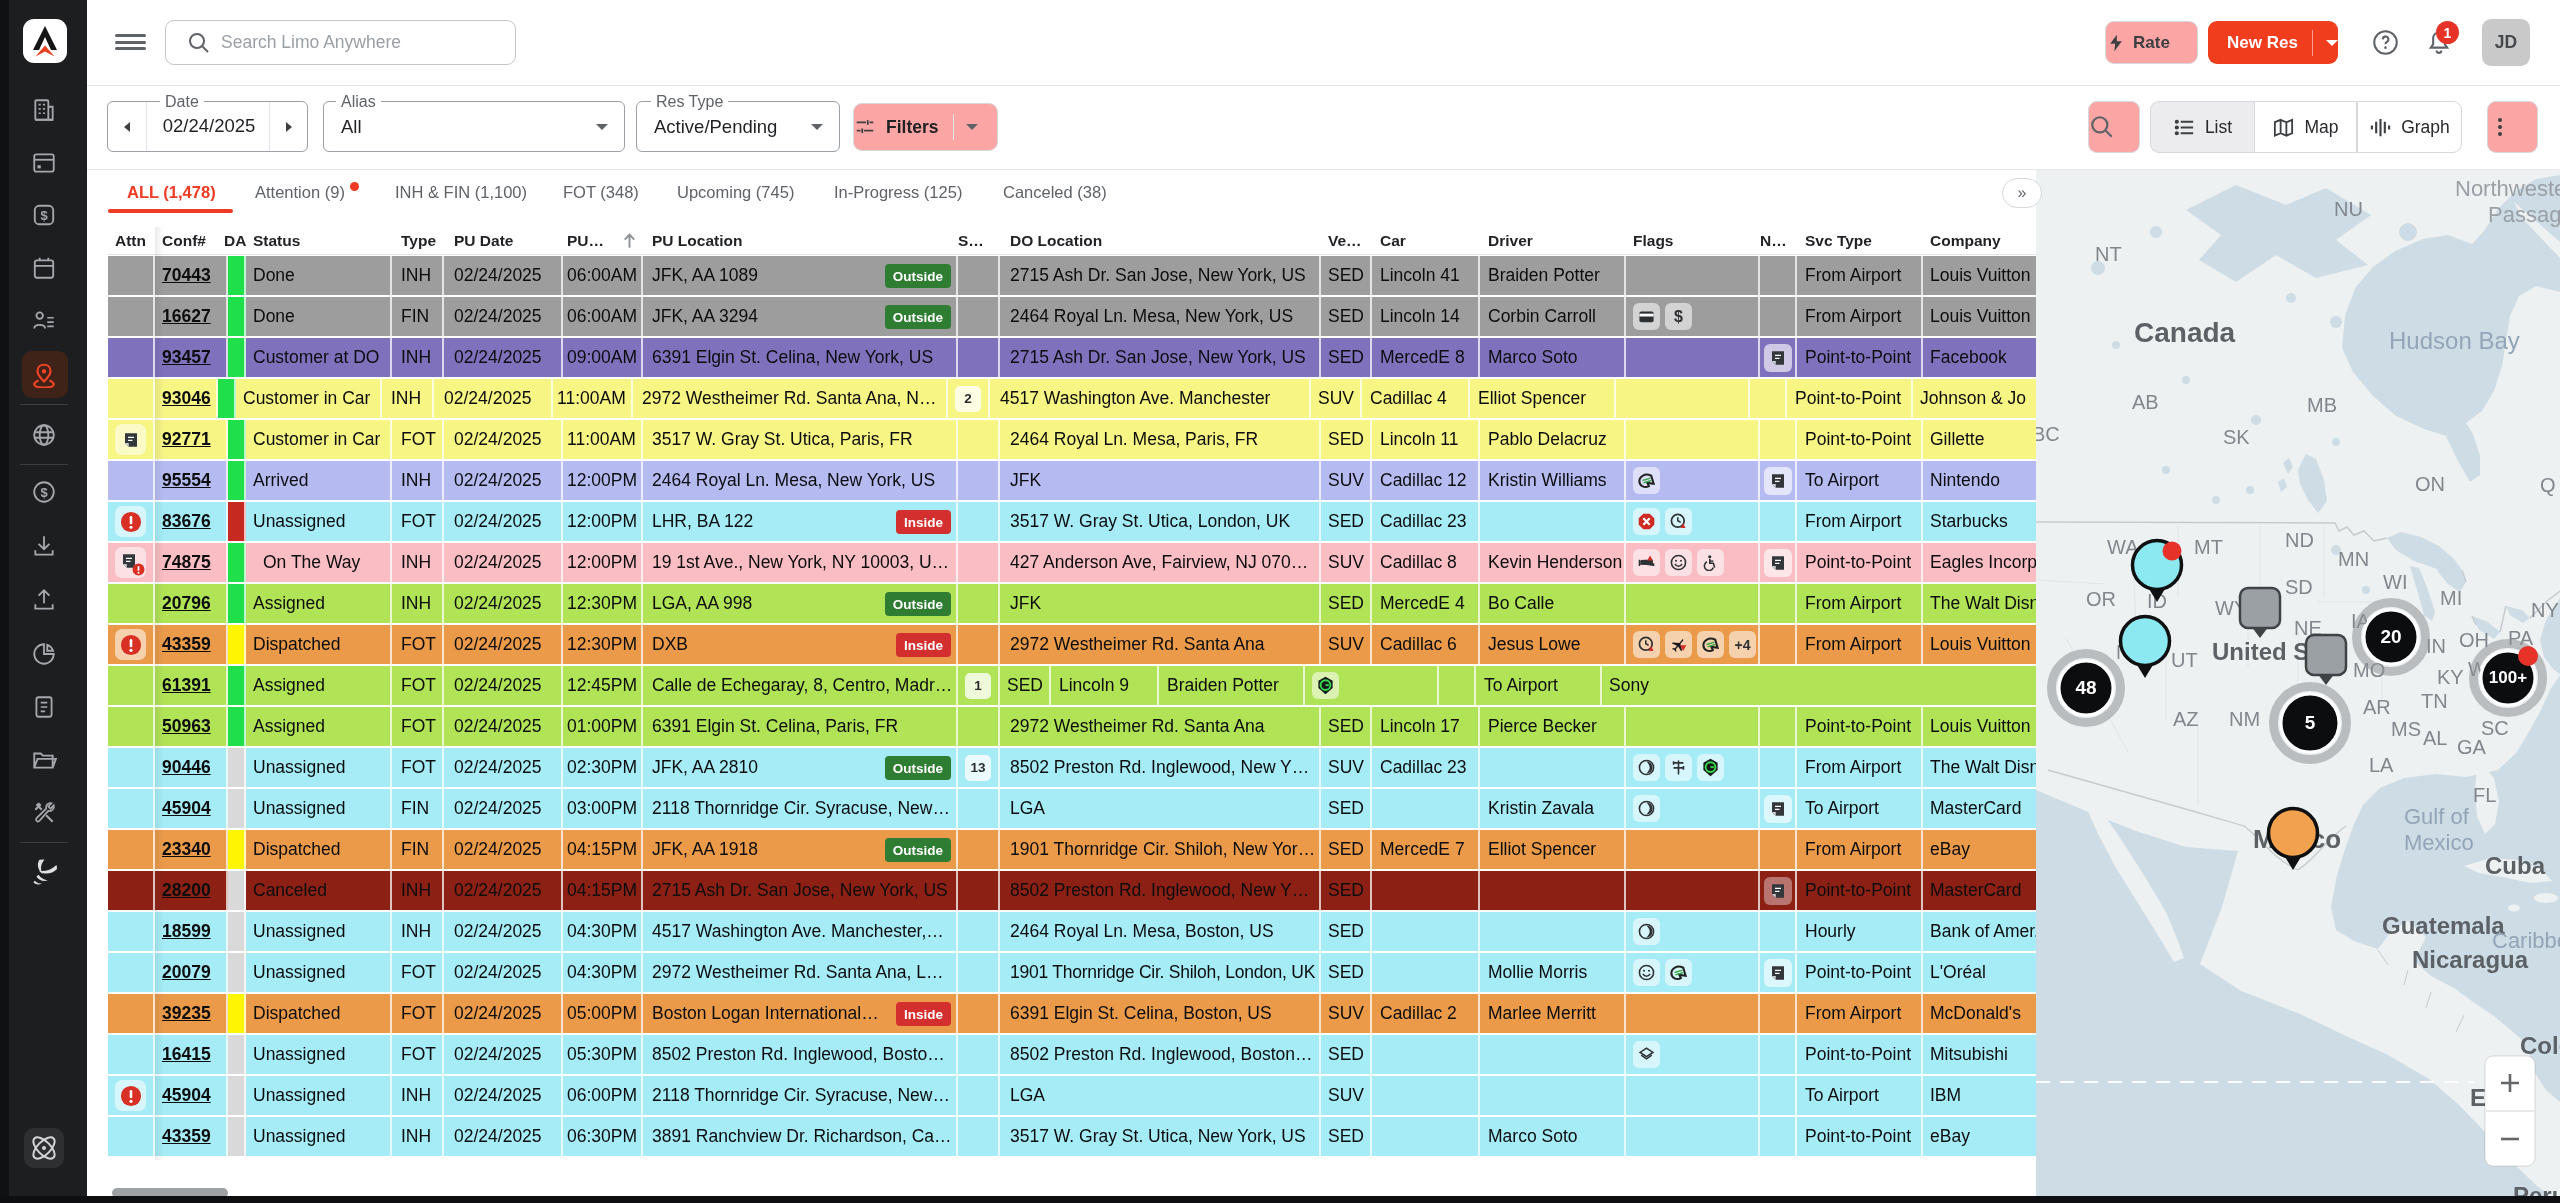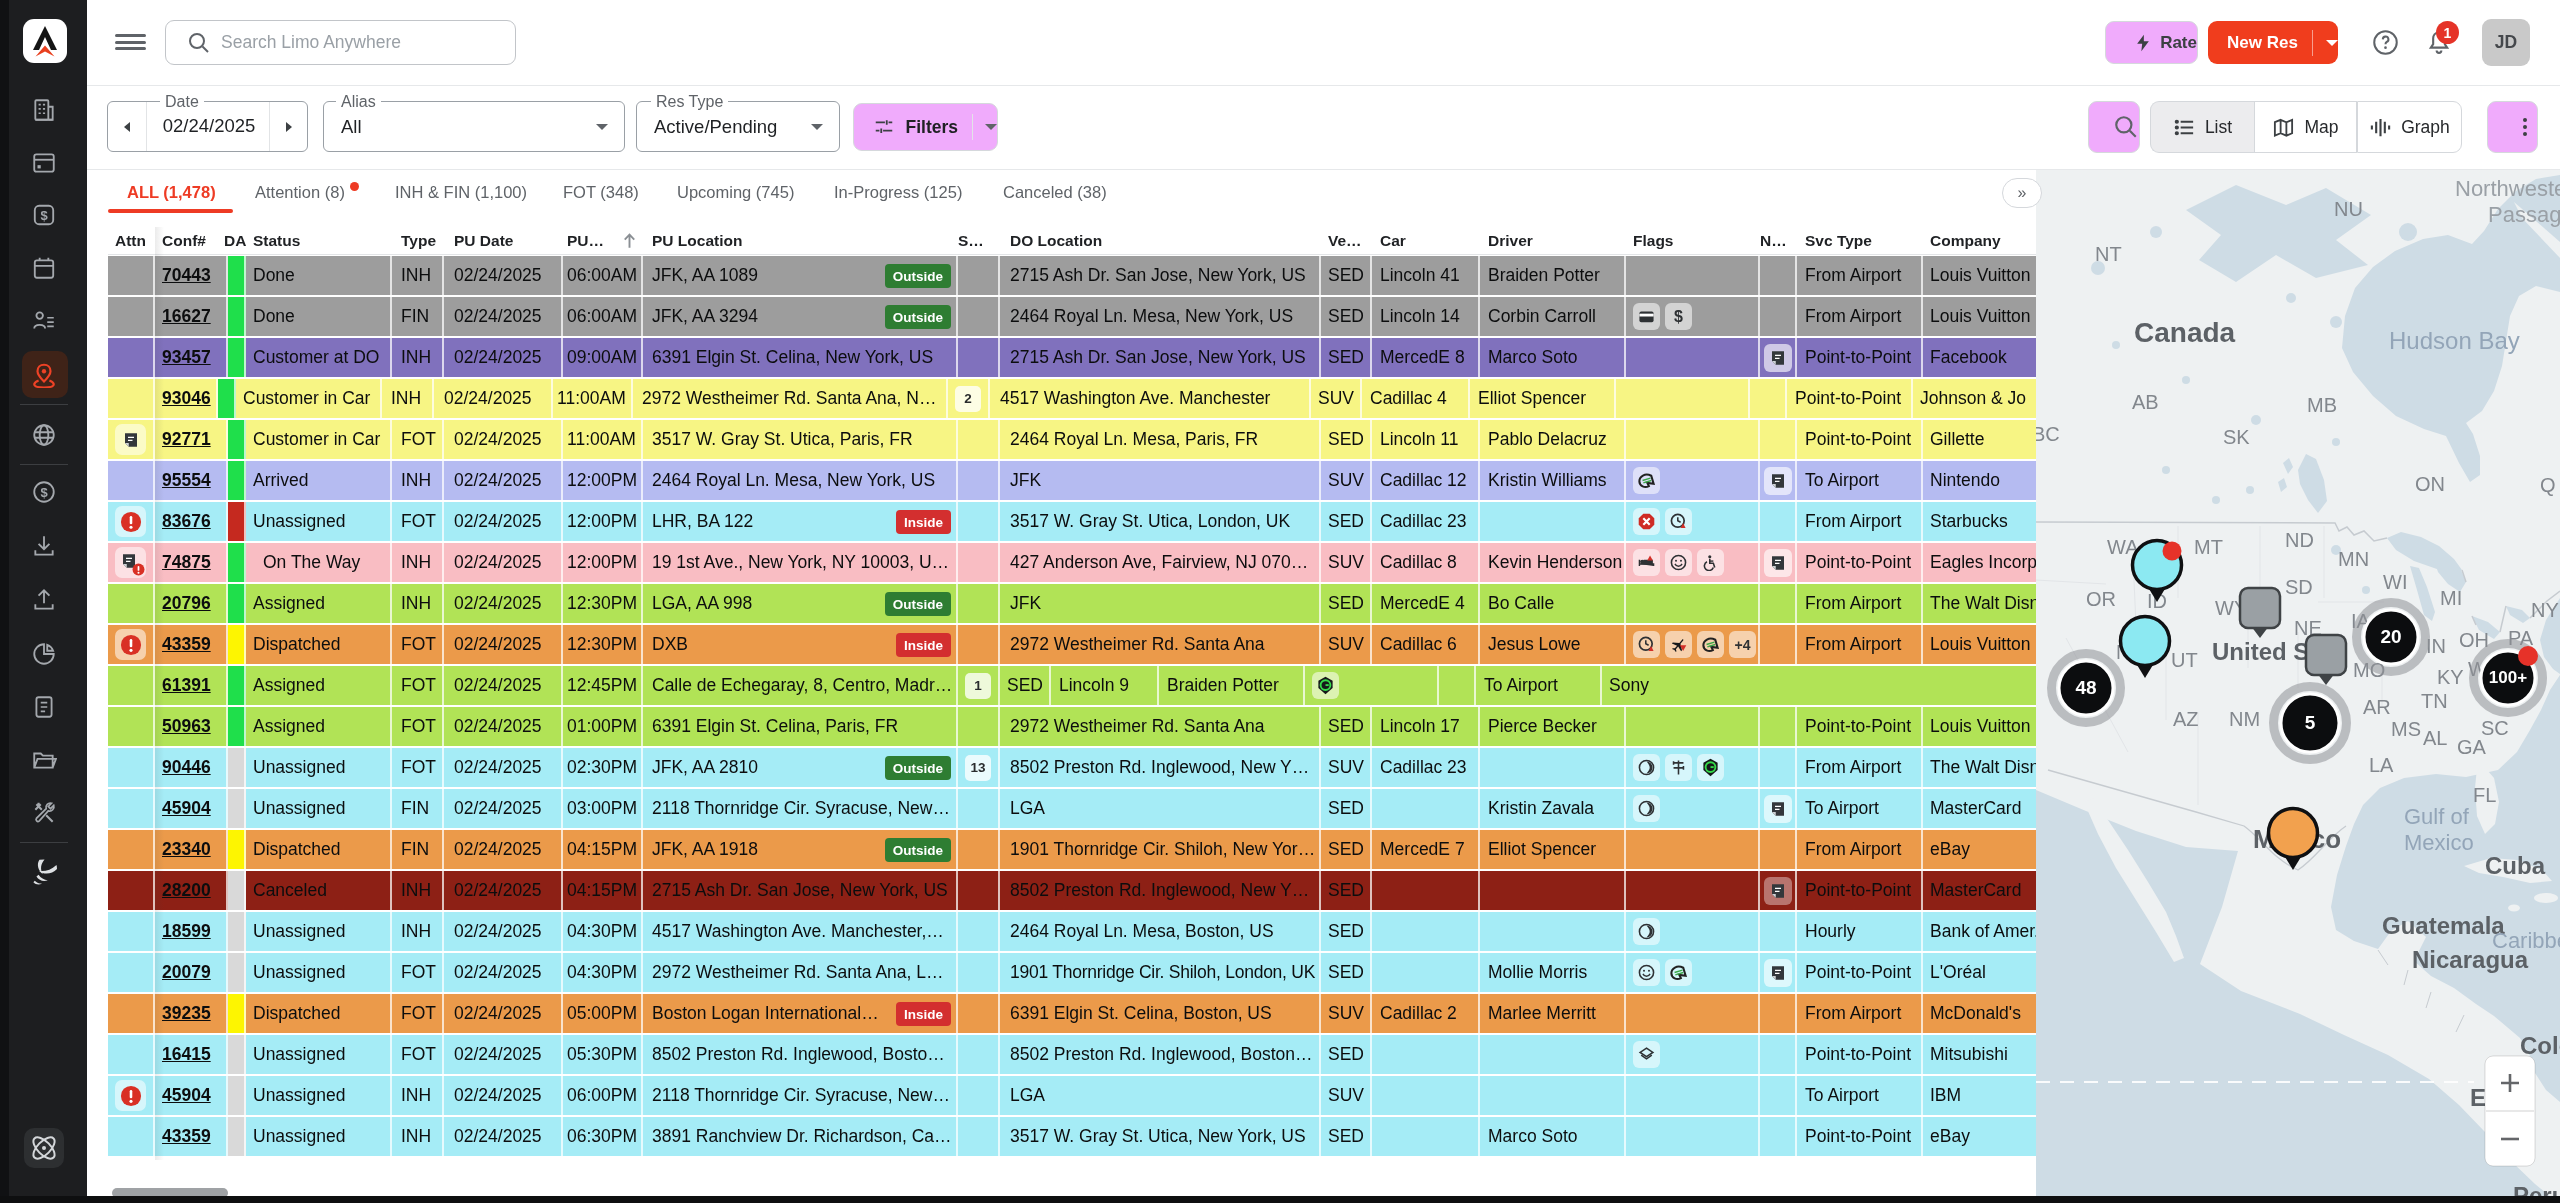--- a/index.html
+++ b/index.html
@@ -11,21 +11,21 @@
 .sbi{position:absolute;left:31px;width:26px;height:26px}
 .sbi svg{width:26px;height:26px;stroke:#a7abb0;fill:none;stroke-width:1.7}
 .sbdiv{position:absolute;left:20px;width:48px;height:1px;background:#3c3e41}
 .pinbg{position:absolute;left:22px;top:351px;width:46px;height:47px;background:#3f2318;border-radius:10px}
 .atombx{position:absolute;left:24px;top:1128px;width:40px;height:40px;border-radius:10px;background:#2d2f31}
 
 .tb{position:absolute;left:87px;top:0;width:2473px;height:86px;background:#fff;border-bottom:1px solid #e6e8ea}
 .burger{position:absolute;left:115px;top:34px;width:31px;height:16px}
 .burger div{height:3px;background:#5f6368;border-radius:2px;margin-bottom:3.5px}
 .srch{position:absolute;left:165px;top:20px;width:351px;height:45px;border:1px solid #c2c5c9;border-radius:9px;display:flex;align-items:center;color:#9aa0a6;font-size:17.5px}
-.btn{border:1px solid #d5d8dc;border-radius:9px;display:flex;align-items:center;justify-content:flex-end;color:#3c4043;background:#f0abfc}
+.btn{border:1px solid #d5d8dc;border-radius:9px;display:flex;align-items:center;justify-content:flex-start;color:#3c4043;background:#fca5a5}
 .rate{position:absolute;left:2105px;top:21px;width:93px;height:43px;font-weight:bold;font-size:17px;gap:7px}
 .newres{position:absolute;left:2208px;top:21px;width:130px;height:43px;background:#f03d1d;border-radius:9px;color:#fff;font-weight:bold;font-size:17px;display:flex;align-items:center}
 .avatar{position:absolute;left:2482px;top:19px;width:48px;height:47px;background:#c9c9c9;border-radius:9px;color:#45484c;font-weight:bold;font-size:17.5px;display:flex;align-items:center;justify-content:center}
 
 .tb2{position:absolute;left:87px;top:86px;width:2473px;height:84px;background:#fff;border-bottom:1px solid #e6e8ea}
 .ofield{position:absolute;border:1px solid #9aa0a6;border-radius:6px;height:51px;top:101px}
 .olabel{position:absolute;top:-9px;background:#fff;padding:0 5px;font-size:16px;color:#5f6368;line-height:17px}
 .oval{font-size:18.5px;color:#1f2124}
 .caret{width:0;height:0;border-left:6px solid transparent;border-right:6px solid transparent;border-top:6.5px solid #5f6368}
 .tgl{position:absolute;top:101px;height:52px;border:1px solid #d5d8dc;display:flex;align-items:center;justify-content:center;font-size:17.5px;color:#27292c;gap:9px;background:#fff}
@@ -132,21 +132,21 @@
     <svg width="24" height="24" viewBox="0 0 24 24">
       <g fill="#3c4043">
         <circle cx="12" cy="5" r="2"></circle>
         <circle cx="12" cy="12" r="2"></circle>
         <circle cx="12" cy="19" r="2"></circle>
       </g>
     </svg>
   </div>
 <div class="tabs">
     <div class="tab" style="left:40px;color:#ee3b24;font-weight:bold;">ALL (1,478)</div>
-    <div class="tab" style="left:168px;color:#5f6368;">Attention (8)</div>
+    <div class="tab" style="left:168px;color:#5f6368;">Attention (9)</div>
     <div class="tab" style="left:308px;color:#5f6368;">INH &amp; FIN (1,100)</div>
     <div class="tab" style="left:476px;color:#5f6368;">FOT (348)</div>
     <div class="tab" style="left:590px;color:#5f6368;">Upcoming (745)</div>
     <div class="tab" style="left:747px;color:#5f6368;">In-Progress (125)</div>
     <div class="tab" style="left:916px;color:#5f6368;">Canceled (38)</div>
     <div class="tabund"></div>
     <div class="abs" style="left:263px;top:12px;width:9px;height:9px;border-radius:50%;background:#ee3b24"></div>
   </div>
 <div class="hdrline"></div>
 <div class="thead">

